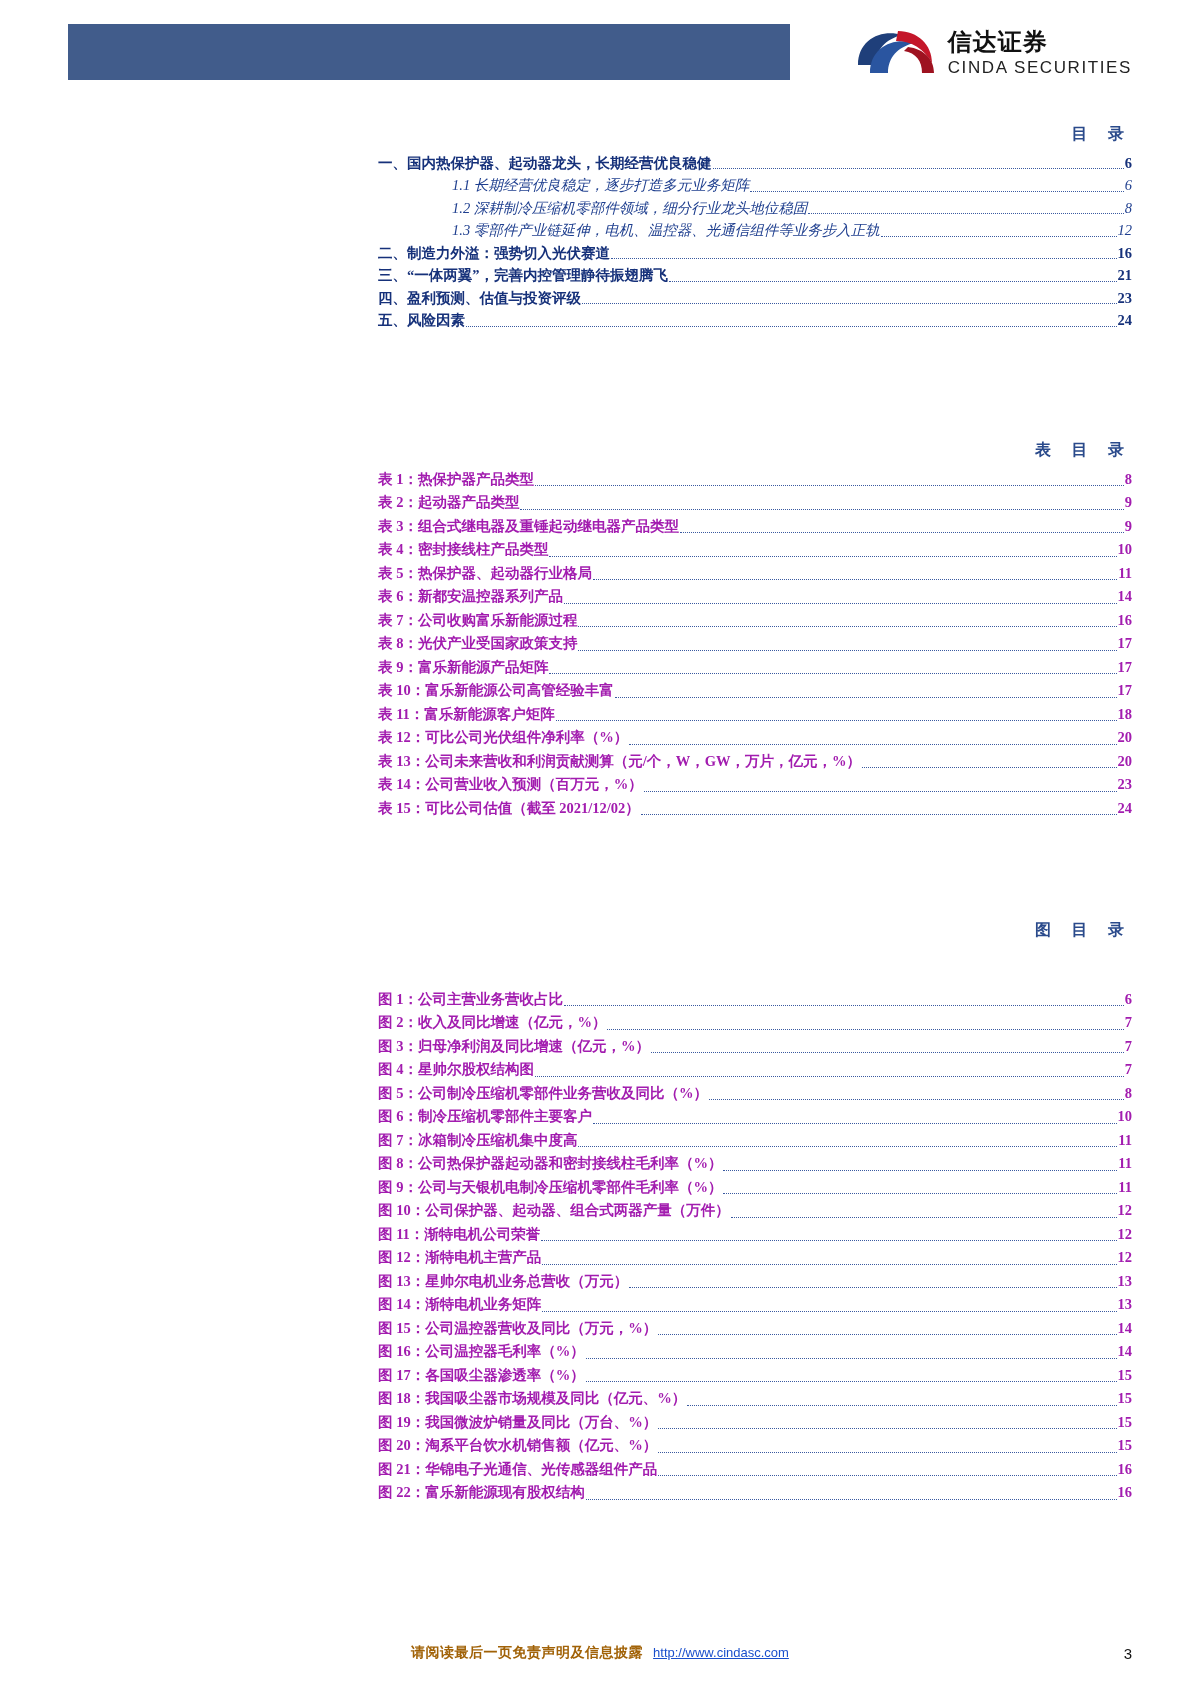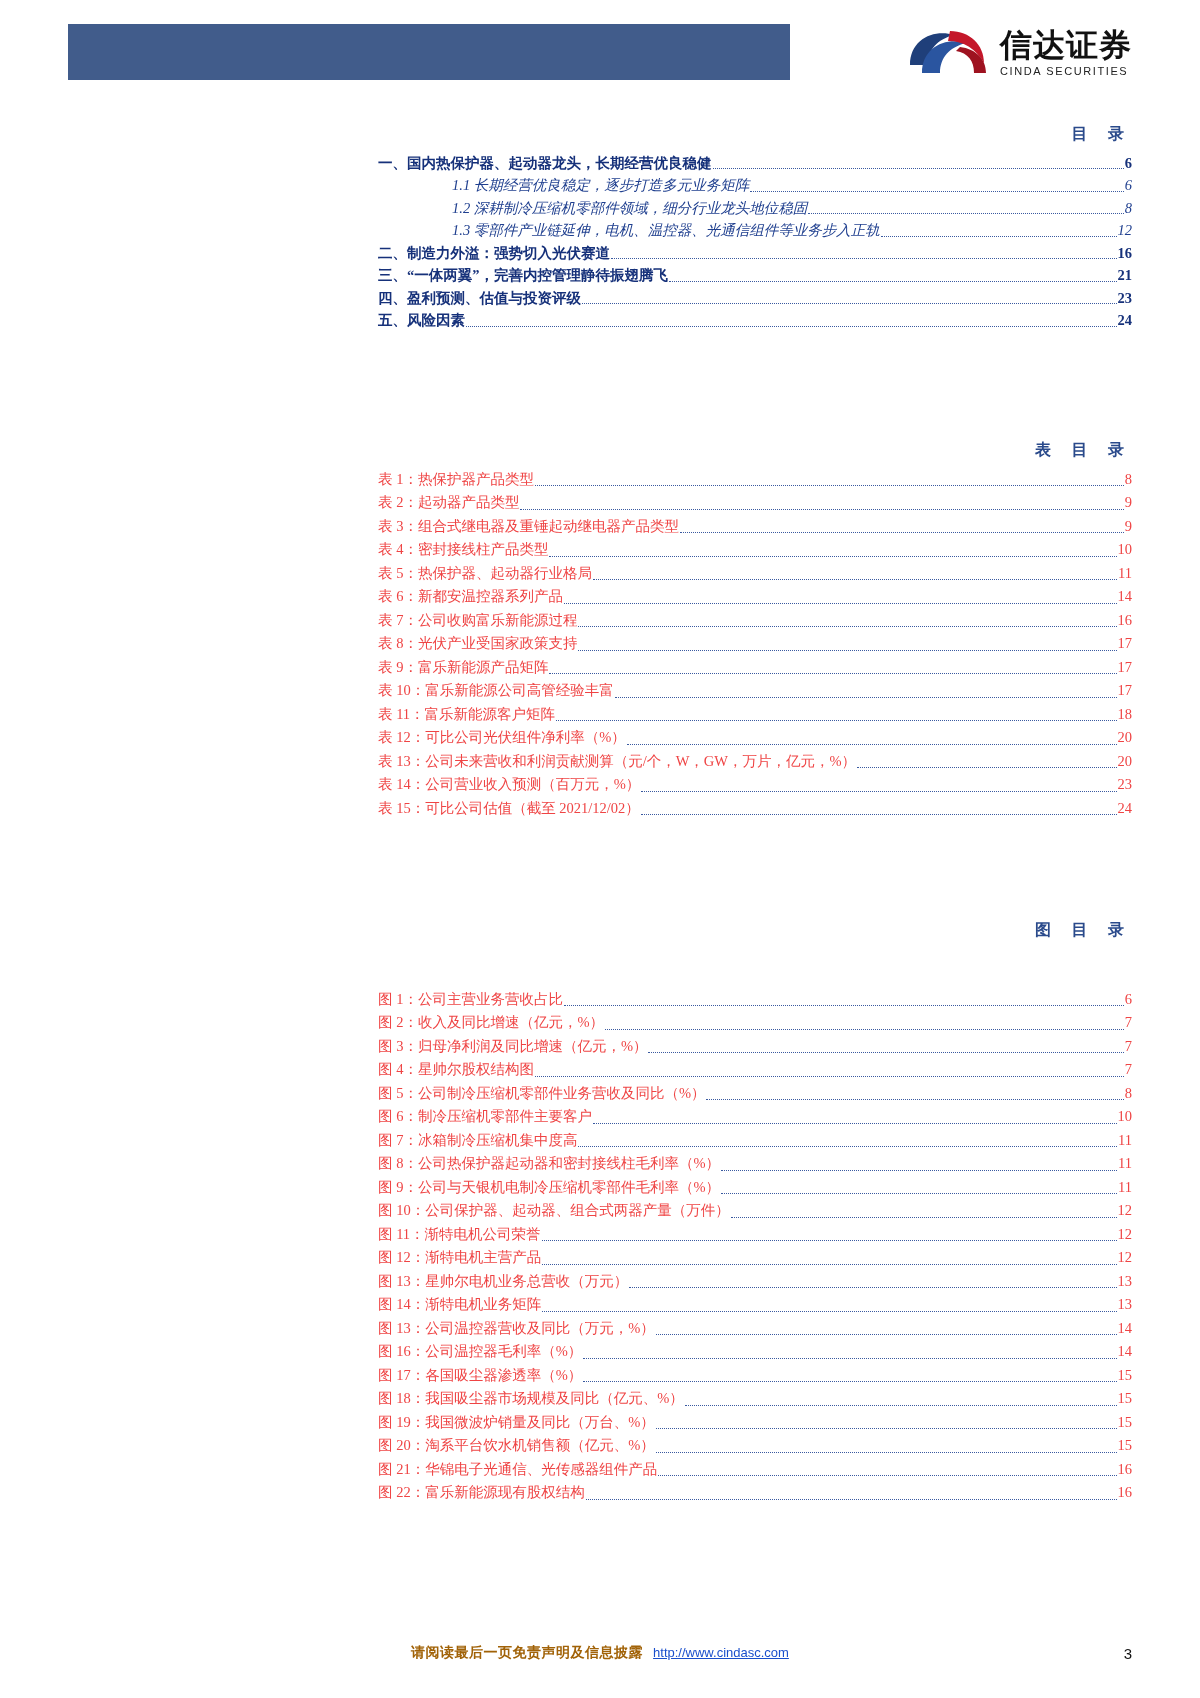--- a/index.html
+++ b/index.html
@@ -52,28 +52,28 @@
     position: relative;
   }
   .logo-text {
     display: flex;
     flex-direction: column;
     justify-content: center;
     line-height: 1;
   }
   .logo-cn {
     font-family: "Liberation Sans", sans-serif;
-    font-size: 32px;
+    font-size: 24px;
     font-weight: bold;
     letter-spacing: 1px;
     color: #111;
   }
   .logo-en {
     font-family: "Liberation Sans", sans-serif;
-    font-size: 11px;
+    font-size: 17px;
     letter-spacing: 1.6px;
     color: #222;
     margin-top: 5px;
   }
 
   
   .sec-title {
     position: absolute;
     right: 68px;
     font-family: "Liberation Sans", sans-serif;
@@ -124,22 +124,22 @@
   #toc-figures { top: 988px; }
 
   #title-main { top: 124px; }
   #title-tables { top: 440px; }
   #title-figures { top: 920px; }
 
   .toc-tables .toc-row,
   .toc-figures .toc-row {
     font-size: 14.5px;
     line-height: 1.62;
-    font-weight: normal;
-    color: #ef4444;
+    font-weight: bold;
+    color: #a21caf;
   }
 
   
   .footer {
     position: absolute;
     left: 68px;
     right: 68px;
     bottom: 36px;
     display: flex;
     align-items: baseline;
@@ -380,21 +380,21 @@
         <span class="toc-label">图 13：星帅尔电机业务总营收（万元）</span>
         <span class="toc-dots"></span>
         <span class="toc-page">13</span>
       </div>
       <div class="toc-row bold">
         <span class="toc-label">图 14：渐特电机业务矩阵</span>
         <span class="toc-dots"></span>
         <span class="toc-page">13</span>
       </div>
       <div class="toc-row bold">
-        <span class="toc-label">图 13：公司温控器营收及同比（万元，%）</span>
+        <span class="toc-label">图 15：公司温控器营收及同比（万元，%）</span>
         <span class="toc-dots"></span>
         <span class="toc-page">14</span>
       </div>
       <div class="toc-row bold">
         <span class="toc-label">图 16：公司温控器毛利率（%）</span>
         <span class="toc-dots"></span>
         <span class="toc-page">14</span>
       </div>
       <div class="toc-row bold">
         <span class="toc-label">图 17：各国吸尘器渗透率（%）</span>

